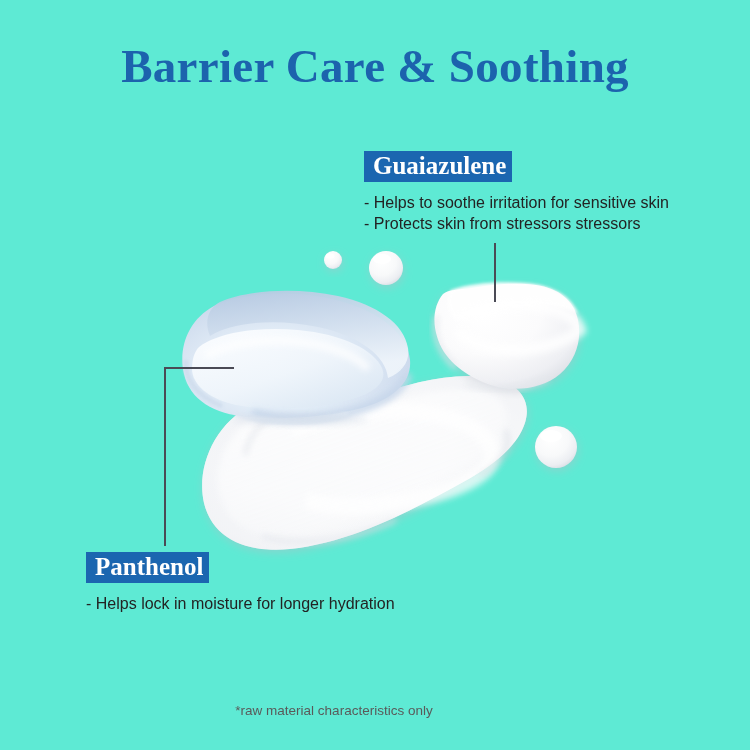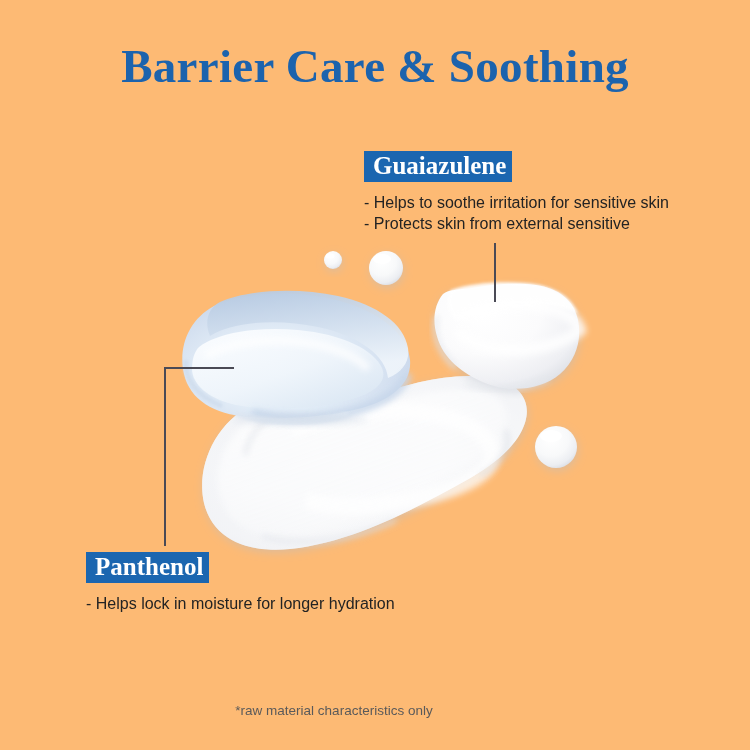--- a/index.html
+++ b/index.html
@@ -10,21 +10,21 @@
     width: 750px;
     height: 750px;
     background: #ffffff;
     font-family: "Liberation Sans", sans-serif;
     overflow: hidden;
   }
   #stage {
     position: relative;
     width: 750px;
     height: 750px;
-    background: #fdba74;
+    background: #5eead4;
   }
 
   
   #page-title {
     position: absolute;
     left: 0;
     top: 42px;
     width: 750px;
     text-align: center;
     font-family: "Liberation Serif", "DejaVu Serif", serif;
@@ -271,21 +271,21 @@
   <div id="page-title">Barrier Care &amp; Soothing</div>
 
   <div class="leader" id="guaiazulene-leader-vertical"></div>
   <div class="leader" id="panthenol-leader-horizontal"></div>
   <div class="leader" id="panthenol-leader-vertical"></div>
 
   <div class="ingredient-block" id="guaiazulene-block">
     <div class="ingredient-badge">Guaiazulene</div>
     <div class="bullet-list">
       <div class="bullet-line">- Helps to soothe irritation for sensitive skin</div>
-      <div class="bullet-line">- Protects skin from external sensitive</div>
+      <div class="bullet-line">- Protects skin from stressors stressors</div>
     </div>
   </div>
 
   <div class="ingredient-block" id="panthenol-block">
     <div class="ingredient-badge">Panthenol</div>
     <div class="bullet-list">
       <div class="bullet-line">- Helps lock in moisture for longer hydration</div>
     </div>
   </div>
 

